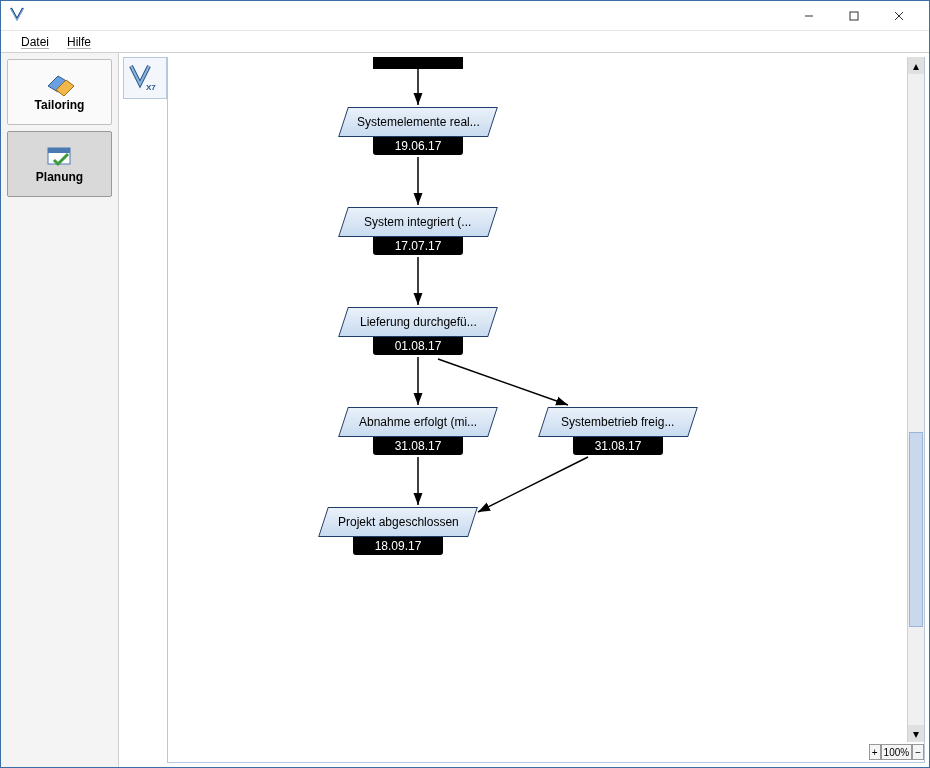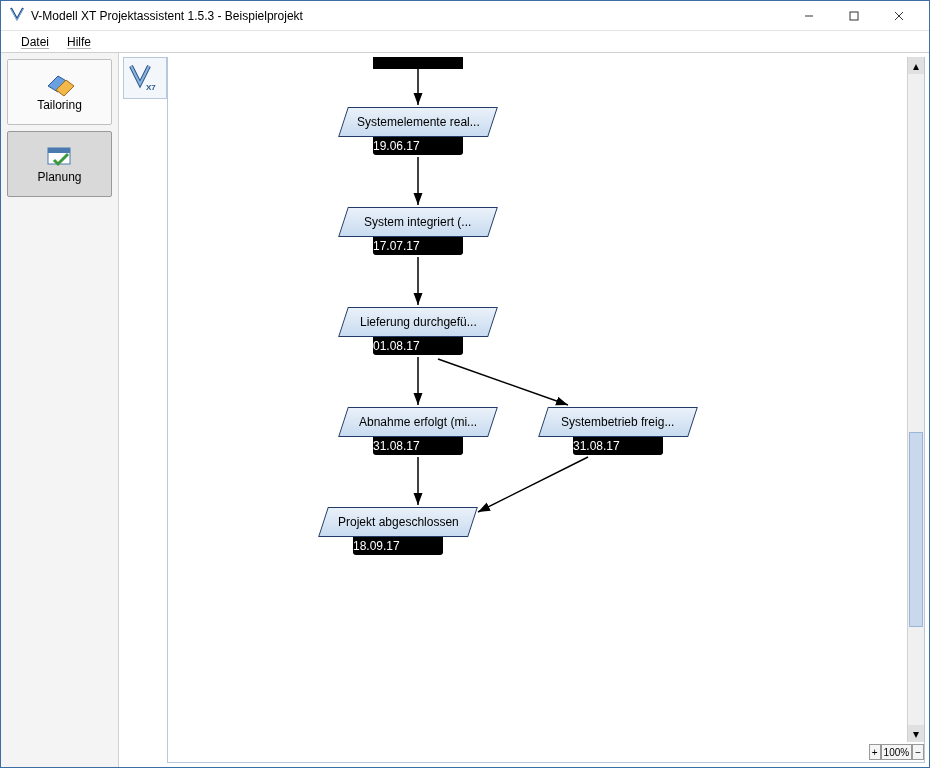--- a/index.html
+++ b/index.html
@@ -50,20 +50,21 @@
     border: 1px solid #c0c0c0;
     background: #fafafa;
     height: 66px;
     display: flex;
     flex-direction: column;
     align-items: center;
     justify-content: center;
     gap: 0;
     font-size: 12px;
     border-radius: 2px;
+    font-weight: bold;
   }
   .side-btn.selected {
     background: #d9d9d9;
     border-color: #999;
   }
   .side-icon { width: 32px; height: 26px; }
   .main {
     flex: 1;
     display: flex;
     padding: 4px;
@@ -149,38 +150,37 @@
     white-space: nowrap;
     overflow: hidden;
     max-width: 130px;
     text-overflow: ellipsis;
   }
   .msnode .datebox {
     width: 90px;
     margin: 0 auto;
     background: #000;
     color: #fff;
-    text-align: left;
+    text-align: center;
     font-size: 12px;
     height: 18px;
     line-height: 18px;
     border-radius: 0 0 3px 3px;
   }
 </style>
 </head>
 <body>
 
 <div class="titlebar">
   <span>
     <svg width="16" height="16" viewBox="0 0 16 16">
         <path d="M2 2 L8 13 L14 2" stroke="#1b4f8b" stroke-width="2" fill="none"></path>
         <path d="M2 2 L8 13 L14 2" stroke="#8fb4db" stroke-width="1" fill="none" transform="translate(0,1)"></path>
       </svg>
   </span>
-  <span class="title">V-Modell XT Projektassistent 1.5.3 - Beispielprojekt</span>
   <div class="winctrls">
     <div class="wbtn">
         <svg width="10" height="10">
           <line x1="1" y1="5" x2="9" y2="5" stroke="#333"></line>
         </svg>
       </div>
     <div class="wbtn">
         <svg width="10" height="10">
           <rect x="1" y="1" width="8" height="8" stroke="#333" fill="none"></rect>
         </svg>

